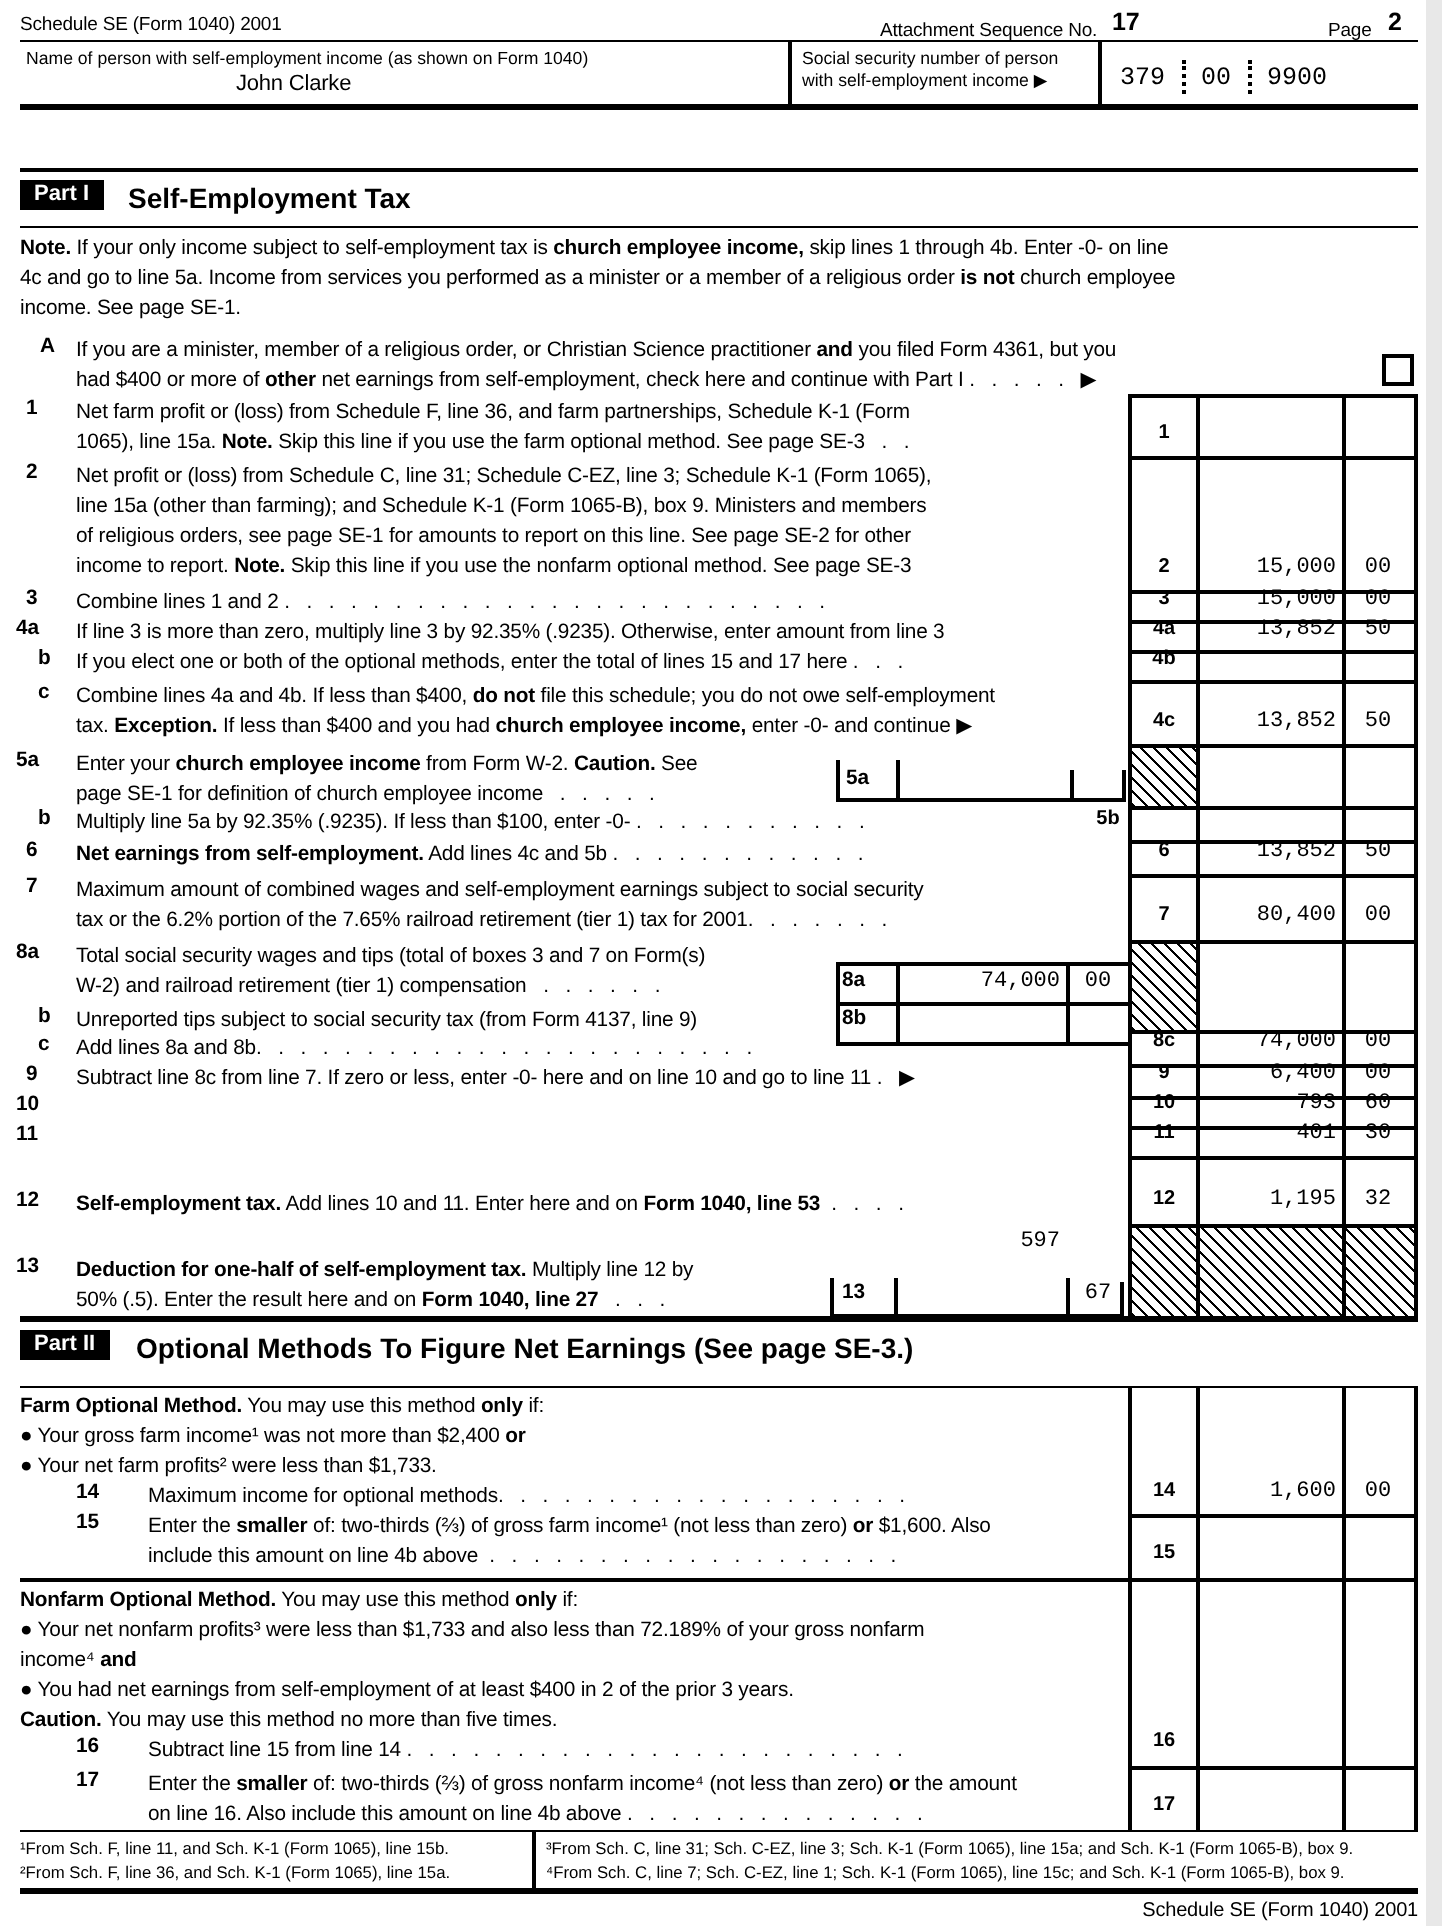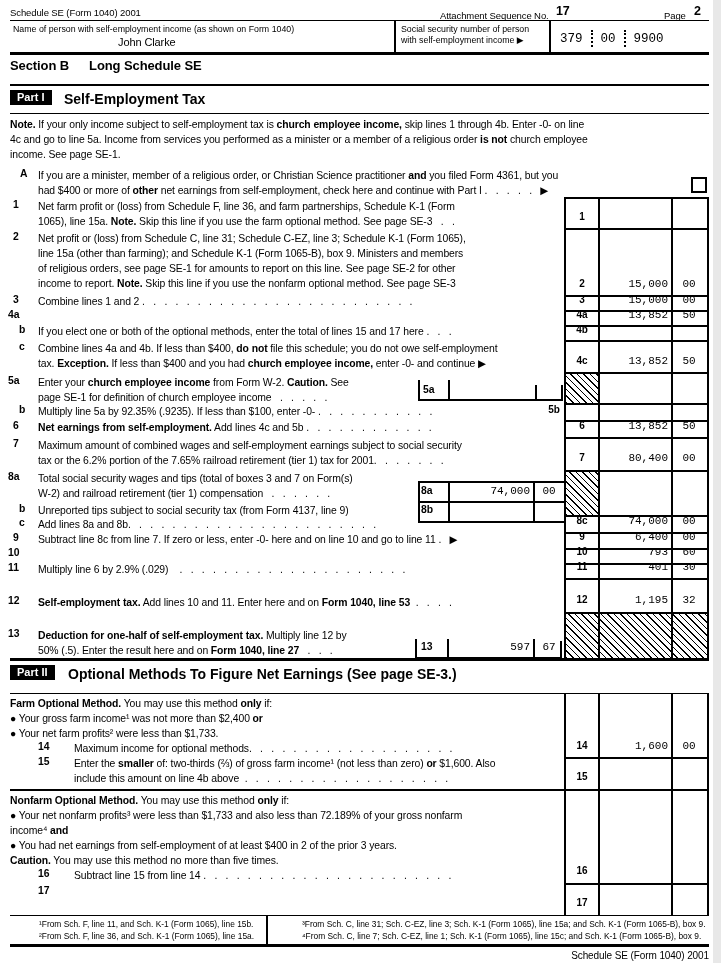--- a/index.html
+++ b/index.html
@@ -12,21 +12,21 @@
   .collbl{position:absolute;width:32px;text-align:center;font-size:10px;font-weight:bold;z-index:4;}
   .val{position:absolute;width:68px;text-align:right;z-index:4;
        font-family:"Liberation Mono","DejaVu Sans Mono",monospace;font-size:11px;}
   .cents{position:absolute;width:30px;text-align:center;z-index:4;
        font-family:"Liberation Mono","DejaVu Sans Mono",monospace;font-size:11px;}
   .hatch{position:absolute;z-index:1;background:repeating-linear-gradient(45deg,#000 0 1.2px,#fff 1.2px 4.6px);}
   .pbar{position:absolute;background:#000;color:#fff;font-weight:bold;font-size:11px;
         height:15px;line-height:15px;padding:0 7px;z-index:2;}
   .ptitle{position:absolute;font-weight:bold;font-size:14px;}
   .small{position:absolute;font-size:8.8px;line-height:11px;white-space:pre-line;}
-  .tiny{position:absolute;font-size:8.4px;line-height:12px;white-space:pre-wrap;margin-left:29px;}
+  .tiny{position:absolute;font-size:8.4px;line-height:12px;white-space:pre-wrap;}
   .chk{position:absolute;width:12px;height:12px;border:2px solid #000;background:#fff;z-index:4;}
   .ssn{position:absolute;display:flex;align-items:center;z-index:4;
        font-family:"Liberation Mono","DejaVu Sans Mono",monospace;font-size:12.5px;}
   .ssn .sep{border-left:2px dotted #000;height:17px;margin:0 8px;}
   b{font-weight:bold;}
 </style>
 </head>
 <body>
 
 <div class="page">
@@ -46,21 +46,20 @@
   <div class="vl" style="left:549px;top:21px;height:31px"></div>
   <div class="ssn" style="left:560px;top:30px">
     <span>379</span>
     <span class="sep"></span>
     <span>00</span>
     <span class="sep"></span>
     <span>9900</span>
   </div>
   <div class="hl" style="left:10px;top:52px;width:699px;height:3px"></div>
 
-  <div class="txt" style="left:10px;top:58px;font-size:13px;font-weight:bold"><span>Section B</span><span style="margin-left:20px">Long Schedule SE</span></div>
   <div class="hl" style="left:10px;top:84px;width:699px"></div>
 
   <div class="pbar" style="left:10px;top:90px">Part I</div>
   <div class="ptitle" style="left:64px;top:91px">Self-Employment Tax</div>
   <div class="hl" style="left:10px;top:113px;width:699px;height:1px"></div>
 
   <div class="txt" style="left:10px;top:117px;width:704px"><b>Note.</b> If your only income subject to self-employment tax is <b>church employee income,</b> skip lines 1 through 4b. Enter -0- on line
 4c and go to line 5a. Income from services you performed as a minister or a member of a religious order <b>is not</b> church employee
 income. See page SE-1.</div>
   <div class="ln" style="left:20px;top:168px">A</div>
@@ -97,20 +96,21 @@
   <div class="txt" style="left:38px;top:199px;width:525px">Net farm profit or (loss) from Schedule F, line 36, and farm partnerships, Schedule K-1 (Form
 1065), line 15a. <b>Note.</b> Skip this line if you use the farm optional method. See page SE-3   .   .</div>
   <div class="ln" style="left:13px;top:231px">2</div>
   <div class="txt" style="left:38px;top:231px;width:525px">Net profit or (loss) from Schedule C, line 31; Schedule C-EZ, line 3; Schedule K-1 (Form 1065),
 line 15a (other than farming); and Schedule K-1 (Form 1065-B), box 9. Ministers and members
 of religious orders, see page SE-1 for amounts to report on this line. See page SE-2 for other
 income to report. <b>Note.</b> Skip this line if you use the nonfarm optional method. See page SE-3</div>
   <div class="ln" style="left:13px;top:294px">3</div>
   <div class="txt" style="left:38px;top:294px;width:525px">Combine lines 1 and 2 .   .   .   .   .   .   .   .   .   .   .   .   .   .   .   .   .   .   .   .   .   .   .   .   .</div>
   <div class="ln" style="left:8px;top:309px">4a</div>
+  <div class="txt" style="left:38px;top:309px;width:525px">If line 3 is more than zero, multiply line 3 by 92.35% (.9235). Otherwise, enter amount from line 3</div>
   <div class="ln" style="left:19px;top:324px">b</div>
   <div class="txt" style="left:38px;top:324px;width:525px">If you elect one or both of the optional methods, enter the total of lines 15 and 17 here .   .   .</div>
   <div class="ln" style="left:19px;top:341px">c</div>
   <div class="txt" style="left:38px;top:341px;width:527px">Combine lines 4a and 4b. If less than $400, <b>do not</b> file this schedule; you do not owe self-employment
 tax. <b>Exception.</b> If less than $400 and you had <b>church employee income,</b> enter -0- and continue ▶</div>
   <div class="ln" style="left:8px;top:375px">5a</div>
   <div class="txt" style="left:38px;top:375px;width:376px">Enter your <b>church employee income</b> from Form W-2. <b>Caution.</b> See
 page SE-1 for definition of church employee income   .   .   .   .   .</div>
   <div class="ln" style="left:19px;top:404px">b</div>
   <div class="txt" style="left:38px;top:404px;width:525px">Multiply line 5a by 92.35% (.9235). If less than $100, enter -0- .   .   .   .   .   .   .   .   .   .   .</div>
@@ -123,21 +123,20 @@
   <div class="txt" style="left:38px;top:471px;width:378px">Total social security wages and tips (total of boxes 3 and 7 on Form(s)
 W-2) and railroad retirement (tier 1) compensation   .   .   .   .   .   .</div>
   <div class="ln" style="left:19px;top:503px">b</div>
   <div class="txt" style="left:38px;top:503px;width:378px">Unreported tips subject to social security tax (from Form 4137, line 9)</div>
   <div class="ln" style="left:19px;top:517px">c</div>
   <div class="txt" style="left:38px;top:517px;width:525px">Add lines 8a and 8b.   .   .   .   .   .   .   .   .   .   .   .   .   .   .   .   .   .   .   .   .   .   .</div>
   <div class="ln" style="left:13px;top:532px">9</div>
   <div class="txt" style="left:38px;top:532px;width:525px">Subtract line 8c from line 7. If zero or less, enter -0- here and on line 10 and go to line 11 .   ▶</div>
   <div class="ln" style="left:8px;top:547px">10</div>
   <div class="ln" style="left:8px;top:562px">11</div>
-  <div class="txt" style="left:38px;top:562px;width:525px">Multiply line 6 by 2.9% (.029)    .   .   .   .   .   .   .   .   .   .   .   .   .   .   .   .   .   .   .   .   .</div>
   <div class="ln" style="left:8px;top:595px">12</div>
   <div class="txt" style="left:38px;top:595px;width:525px"><b>Self-employment tax.</b> Add lines 10 and 11. Enter here and on <b>Form 1040, line 53</b>  .   .   .   .</div>
   <div class="ln" style="left:8px;top:628px">13</div>
   <div class="txt" style="left:38px;top:628px;width:376px"><b>Deduction for one-half of self-employment tax.</b> Multiply line 12 by
 50% (.5). Enter the result here and on <b>Form 1040, line 27</b>   .   .   .</div>
 
   <div class="collbl" style="left:566px;top:211px">1</div>
   <div class="collbl" style="left:566px;top:278px">2</div>
   <div class="collbl" style="left:566px;top:294px">3</div>
   <div class="collbl" style="left:566px;top:309px">4a</div>
@@ -200,21 +199,21 @@
   <div class="cents" style="left:536px;top:485px;width:26px">00</div>
   <div class="ln" style="left:421px;top:504px">8b</div>
   <div class="val" style="left:452px;top:504px;width:78px"></div>
 
   <div class="hl" style="left:415px;top:657px;width:147px"></div>
   <div class="vl" style="left:415px;top:639px;height:18px"></div>
   <div class="vl" style="left:447px;top:639px;height:18px"></div>
   <div class="vl" style="left:533px;top:639px;height:18px"></div>
   <div class="vl" style="left:560px;top:641px;height:16px"></div>
   <div class="ln" style="left:421px;top:641px">13</div>
-  <div class="val" style="left:452px;top:641px;width:78px">597</div>
+  <div class="val" style="left:452px;top:615px;width:78px">597</div>
   <div class="cents" style="left:536px;top:641px;width:26px">67</div>
 
   <div class="hl" style="left:10px;top:658px;width:699px;height:3px"></div>
 
   <div class="pbar" style="left:10px;top:665px">Part II</div>
   <div class="ptitle" style="left:68px;top:666px"><span>Optional Methods To Figure Net Earnings</span> <span style="font-weight:bold">(See page SE-3.)</span></div>
   <div class="hl" style="left:10px;top:693px;width:699px;height:1px"></div>
 
   <div class="vl" style="left:564px;top:693px;height:222px"></div>
   <div class="vl" style="left:598px;top:693px;height:222px"></div>
@@ -240,20 +239,22 @@
   <div class="hl" style="left:10px;top:789px;width:699px"></div>
 
   <div class="txt" style="left:10px;top:793px;width:560px"><b>Nonfarm Optional Method.</b> You may use this method <b>only</b> if:</div>
   <div class="txt" style="left:10px;top:808px;width:560px">● Your net nonfarm profits³ were less than $1,733 and also less than 72.189% of your gross nonfarm
 income⁴ <b>and</b></div>
   <div class="txt" style="left:10px;top:838px;width:560px">● You had net earnings from self-employment of at least $400 in 2 of the prior 3 years.</div>
   <div class="txt" style="left:10px;top:853px;width:560px"><b>Caution.</b> You may use this method no more than five times.</div>
   <div class="ln" style="left:38px;top:868px">16</div>
   <div class="txt" style="left:74px;top:868px;width:492px">Subtract line 15 from line 14 .   .   .   .   .   .   .   .   .   .   .   .   .   .   .   .   .   .   .   .   .   .   .</div>
   <div class="ln" style="left:38px;top:885px">17</div>
+  <div class="txt" style="left:74px;top:885px;width:492px">Enter the <b>smaller</b> of: two-thirds (⅔) of gross nonfarm income⁴ (not less than zero) <b>or</b> the amount
+on line 16. Also include this amount on line 4b above .   .   .   .   .   .   .   .   .   .   .   .   .   .</div>
   <div class="collbl" style="left:566px;top:865px">16</div>
   <div class="val" style="left:600px;top:865px"></div>
   <div class="collbl" style="left:566px;top:897px">17</div>
   <div class="val" style="left:600px;top:897px"></div>
 
   <div class="hl" style="left:10px;top:915px;width:699px;height:1px"></div>
   <div class="vl" style="left:266px;top:916px;height:28px"></div>
   <div class="tiny" style="left:10px;top:918px;width:250px">¹From Sch. F, line 11, and Sch. K-1 (Form 1065), line 15b.</div>
   <div class="tiny" style="left:10px;top:930px;width:250px">²From Sch. F, line 36, and Sch. K-1 (Form 1065), line 15a.</div>
   <div class="tiny" style="left:273px;top:918px;width:436px">³From Sch. C, line 31; Sch. C-EZ, line 3; Sch. K-1 (Form 1065), line 15a; and Sch. K-1 (Form 1065-B), box 9.</div>

